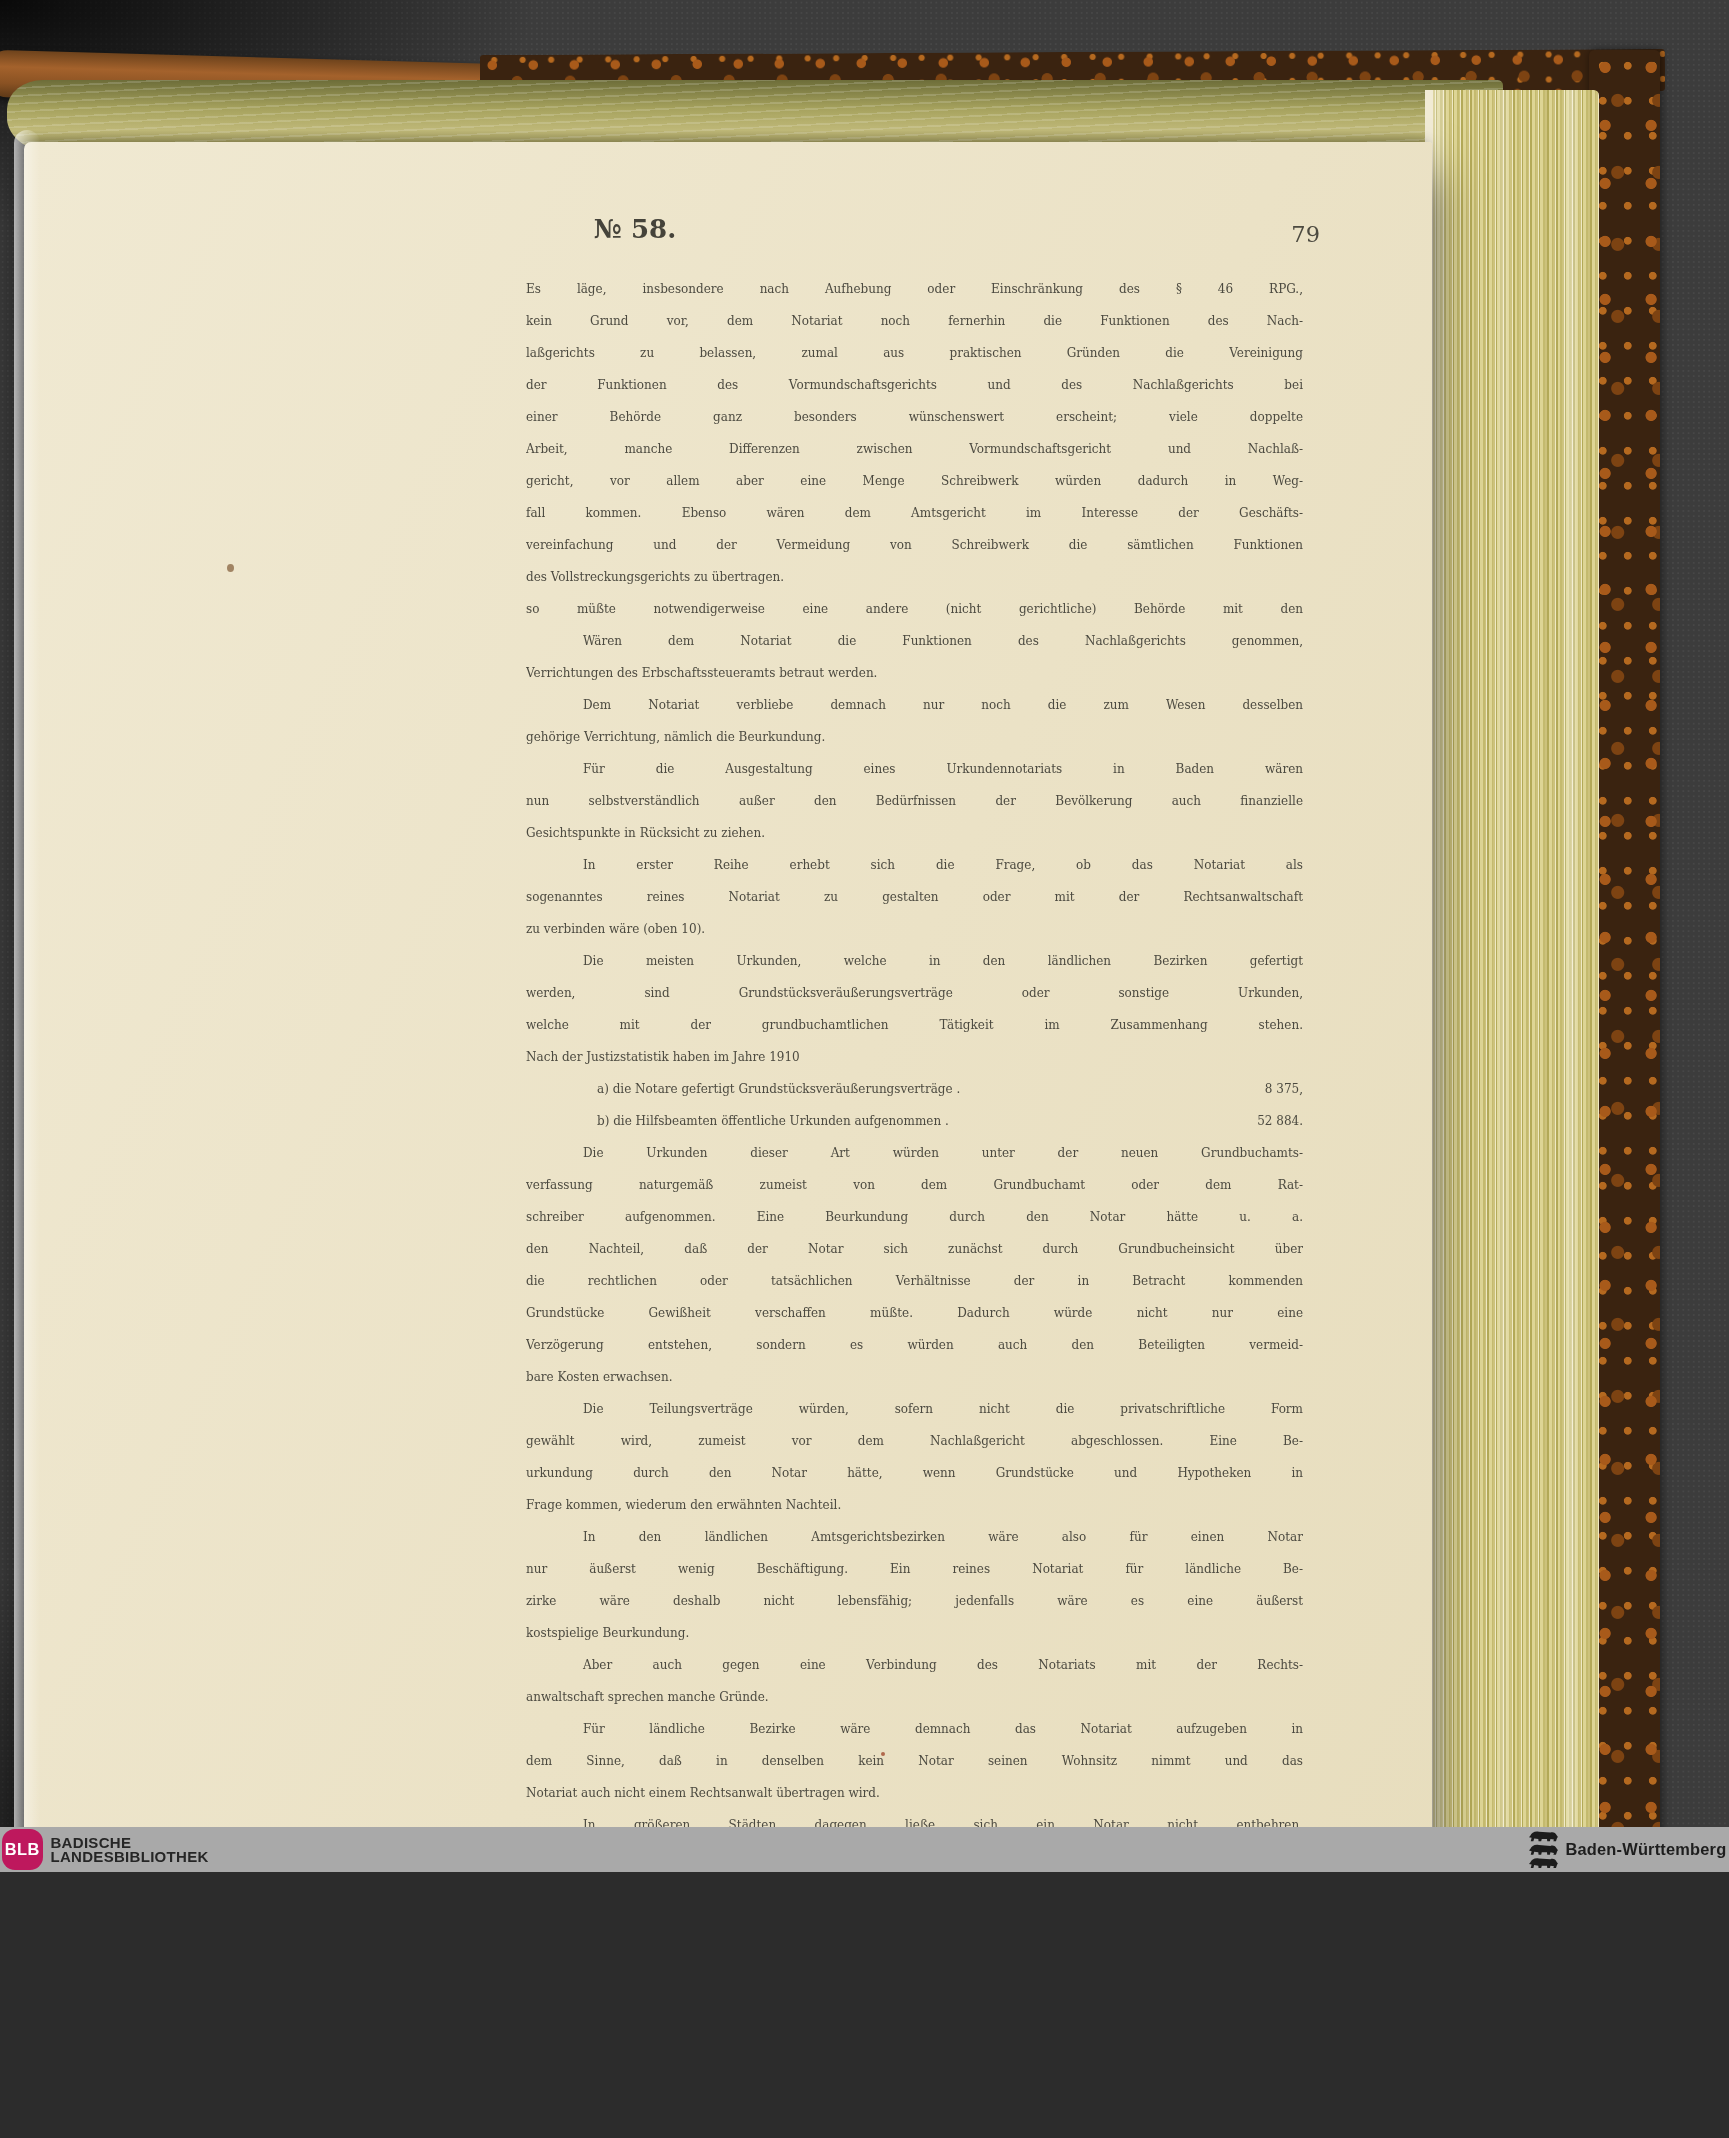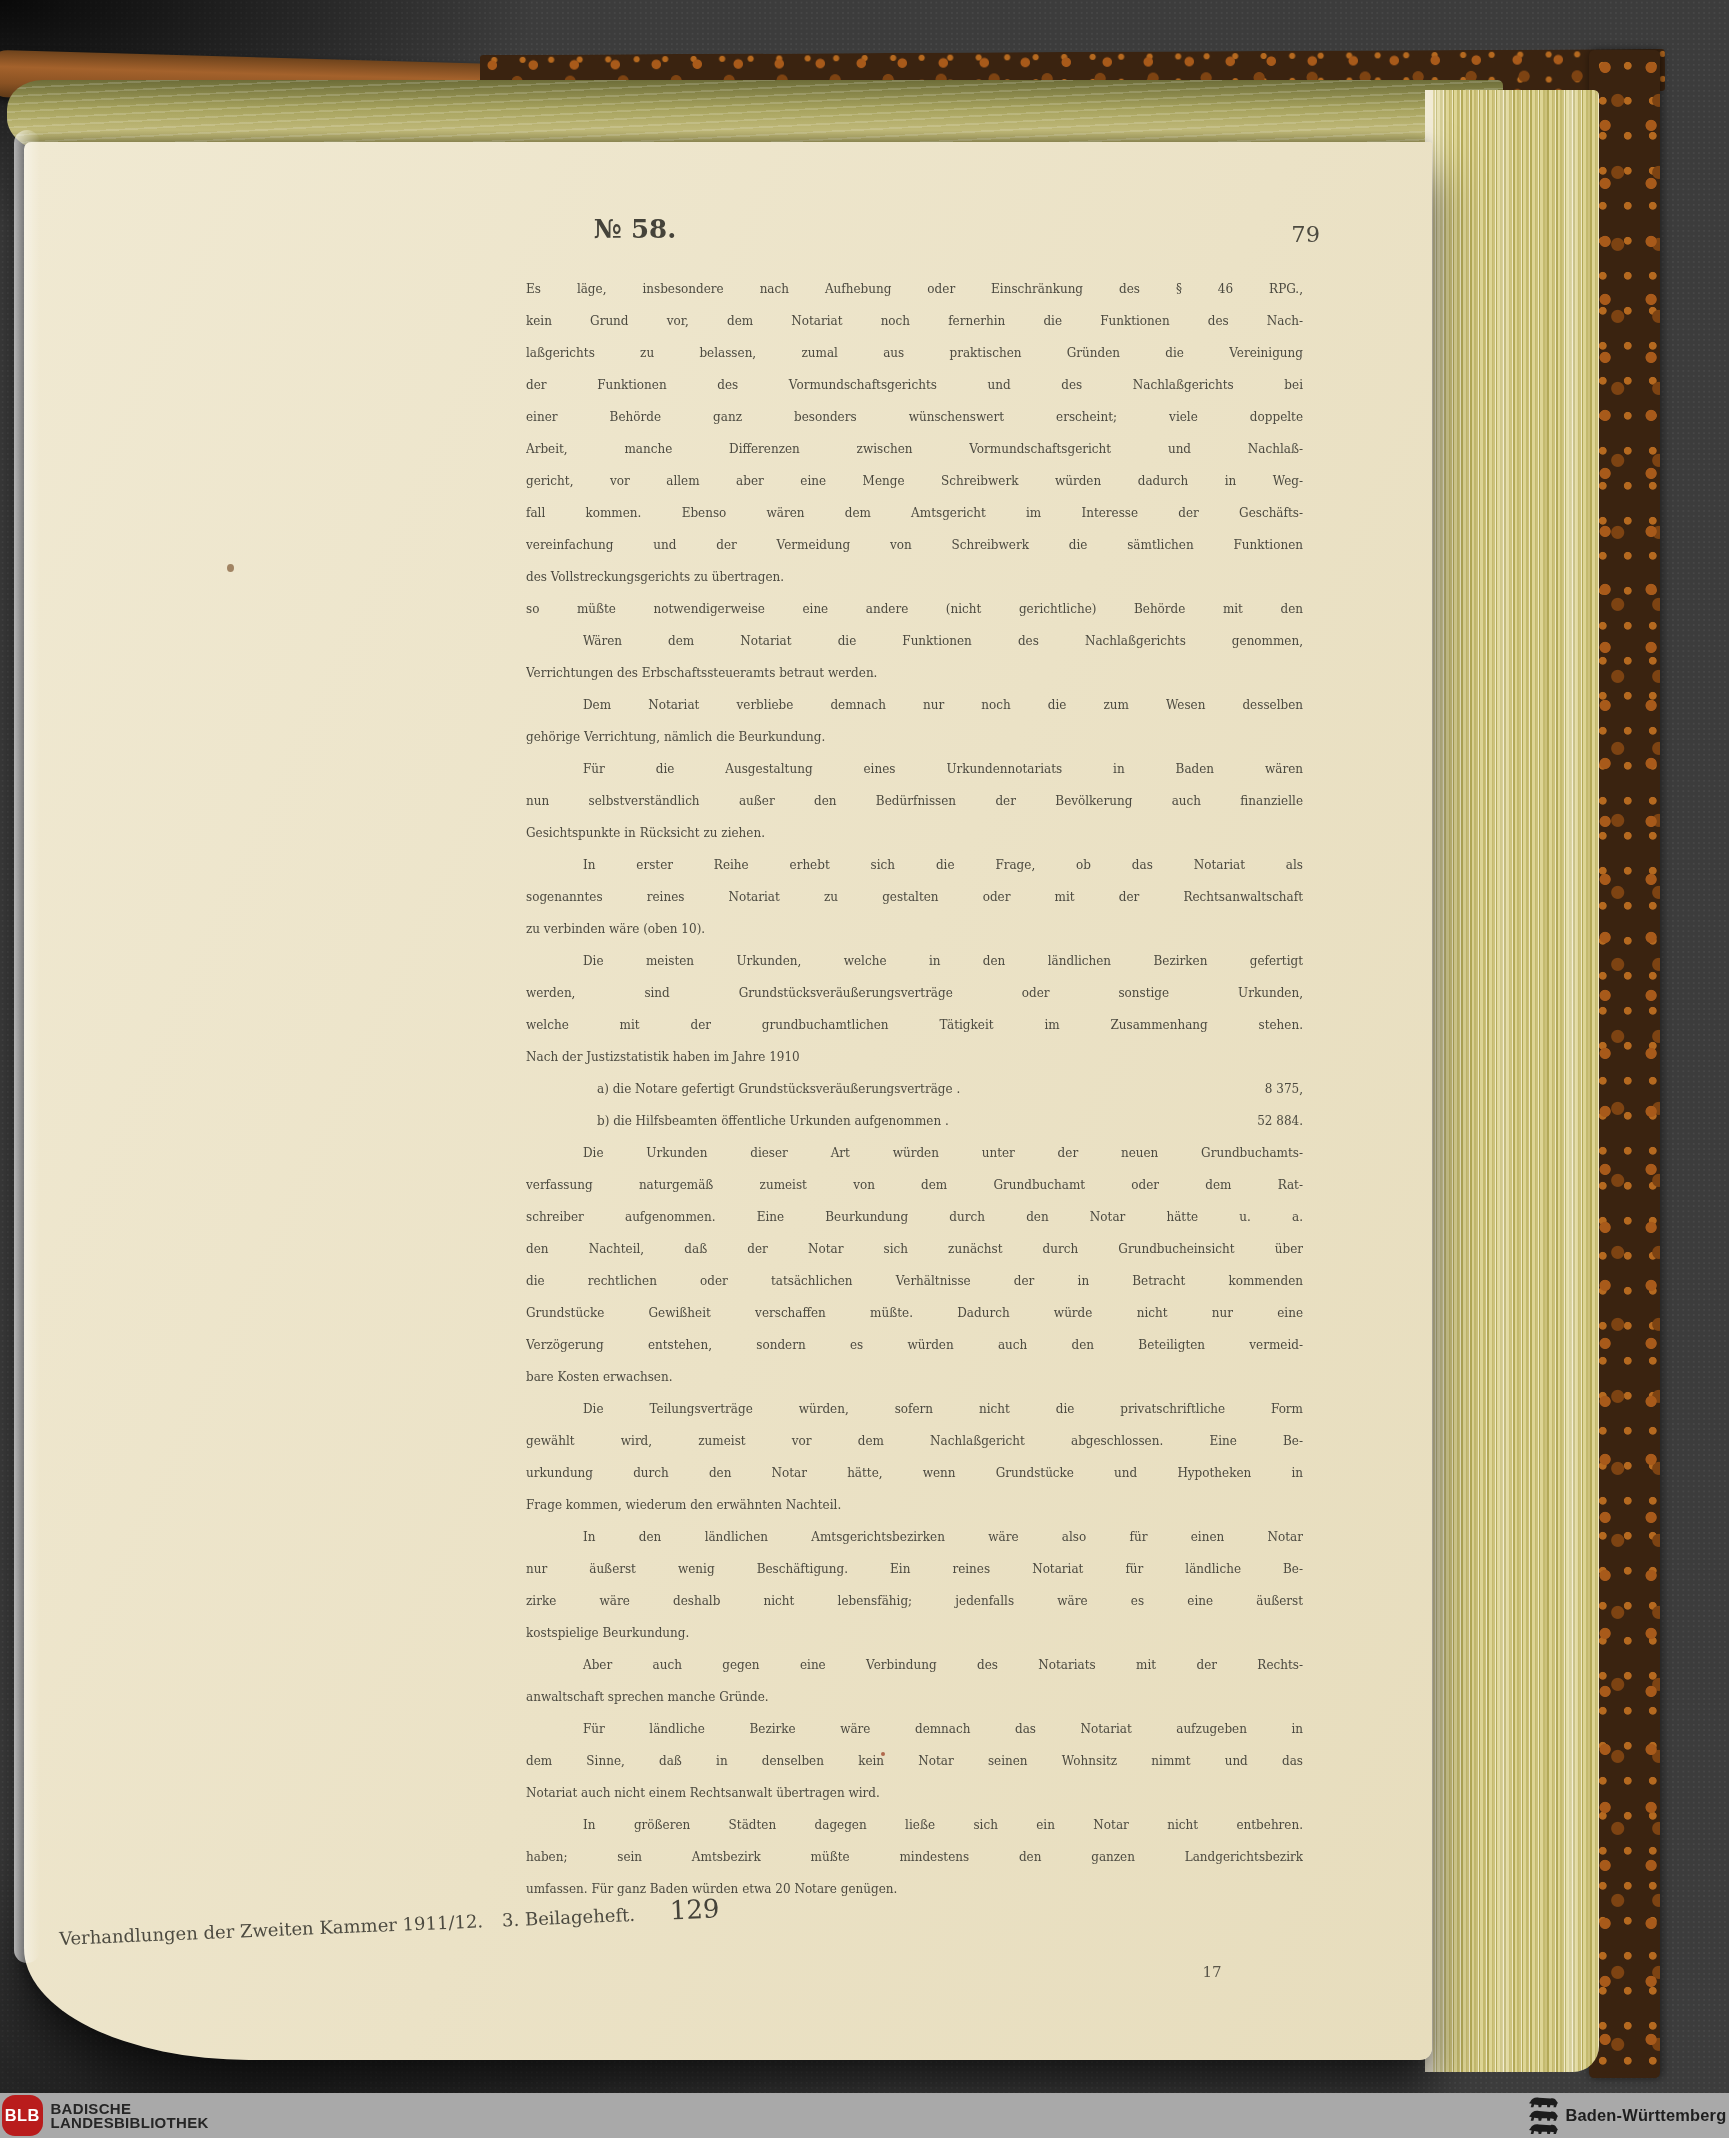--- a/index.html
+++ b/index.html
@@ -1,17 +1,17 @@
 <!DOCTYPE html>
 <html style="font-size:14px"><head>
 <meta charset="utf-8">
 <style>
   html,body{margin:0;padding:0;background:#2c2c2c;}
   .scene{
-    position:relative; width:1729px; height:2138px; overflow:hidden;
+    position:relative; width:1729px; height:1872px; overflow:hidden;
     font-family:"Liberation Sans", sans-serif;
     background-color:#3c3c3c;
     background-image:
       radial-gradient(865px 363px at 0% 0%, rgba(0,0,0,.85), rgba(0,0,0,0) 62%),
       radial-gradient(1211px 519px at 10% 100%, rgba(0,0,0,.55), rgba(0,0,0,0) 60%),
       radial-gradient(rgba(255,255,255,.055) 0.9px, rgba(0,0,0,0) 1.3px);
     background-size:auto,auto,5.2px 5.2px;
   }
   
   .spine-top{
@@ -101,21 +101,21 @@
     font-family:"DejaVu Serif", serif; font-size:15px; color:#5a564a;
   }
   
   .bottombar{
     position:absolute; left:0; bottom:0; width:1729px; height:45px; background:#a9a9a9;
     display:flex; align-items:center; justify-content:space-between;
   }
   .bar-left{display:flex; align-items:center; height:100%;}
   .blb-logo{
     width:41px; height:41px; margin-left:1.7px; border-radius:13px;
-    background:#b91c1c; color:#ffffff; font-weight:bold; font-size:16.4px;
+    background:#be185d; color:#ffffff; font-weight:bold; font-size:16.4px;
     display:flex; align-items:center; justify-content:center; letter-spacing:0.4px;
   }
   .lib-name{margin-left:7.8px; font-weight:bold; font-size:15px; line-height:14px; color:#262626; letter-spacing:0.3px;}
   .bar-right{display:flex; align-items:center; margin-right:2.6px;}
   .arms{margin-right:7.8px; display:block;}
   .state-name{font-weight:bold; font-size:16.4px; color:#1e1e1e; letter-spacing:0.2px;}
 </style>
 </head>
 <body>
 

